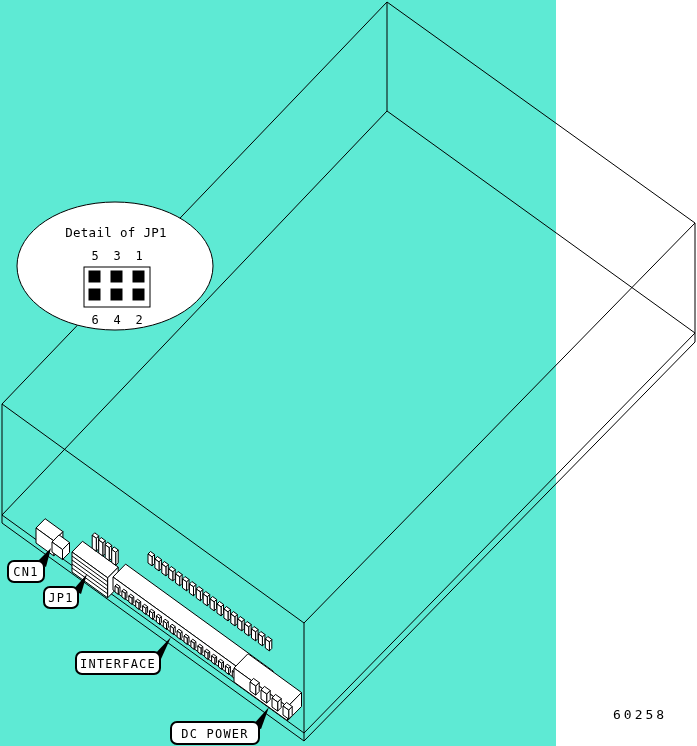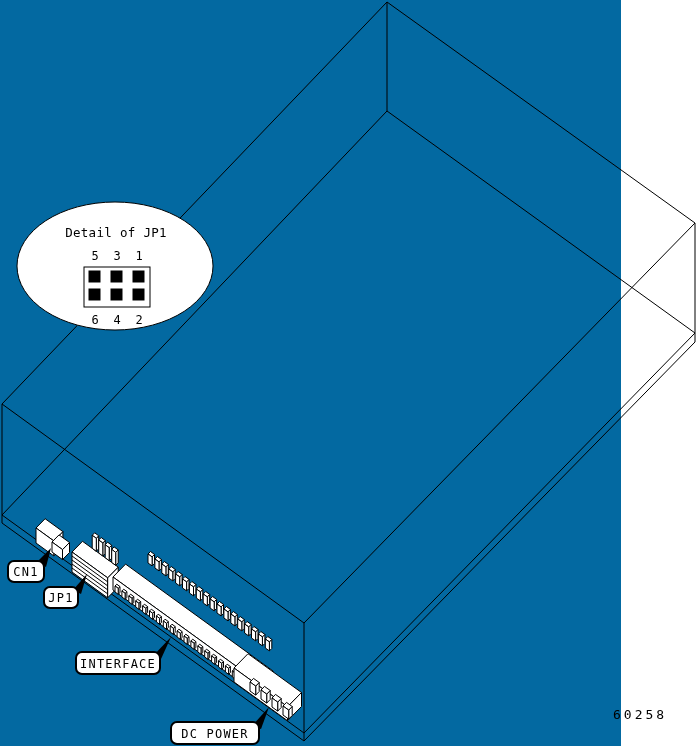--- a/index.html
+++ b/index.html
@@ -1,16 +1,16 @@
 <!DOCTYPE html>
 <html><head>
 <meta charset="utf-8">
 <style>
   html,body{margin:0;padding:0;background:#ffffff;}
-  .stage{width:621px;height:746px;position:relative;background:#0369a1;}
+  .stage{width:556px;height:746px;position:relative;background:#5eead4;}
   svg{display:block;}
   text{font-family:"DejaVu Sans Mono","Liberation Mono",monospace;fill:#000000;}
   .edge{stroke:#000000;stroke-width:1;fill:none;}
   .ellipse{fill:#ffffff;stroke:#000000;stroke-width:1;}
   .detail-title{font-size:12.5px;text-anchor:middle;letter-spacing:0.3px;}
   .pin-num{font-size:12px;text-anchor:middle;}
   .grid-frame{fill:#ffffff;stroke:#000000;stroke-width:1;}
   .pin-sq{fill:#000000;stroke:none;}
   .face{fill:#ffffff;stroke:#000000;stroke-width:1;stroke-linejoin:round;}
   .stripe{stroke:#000000;stroke-width:1;fill:none;}

